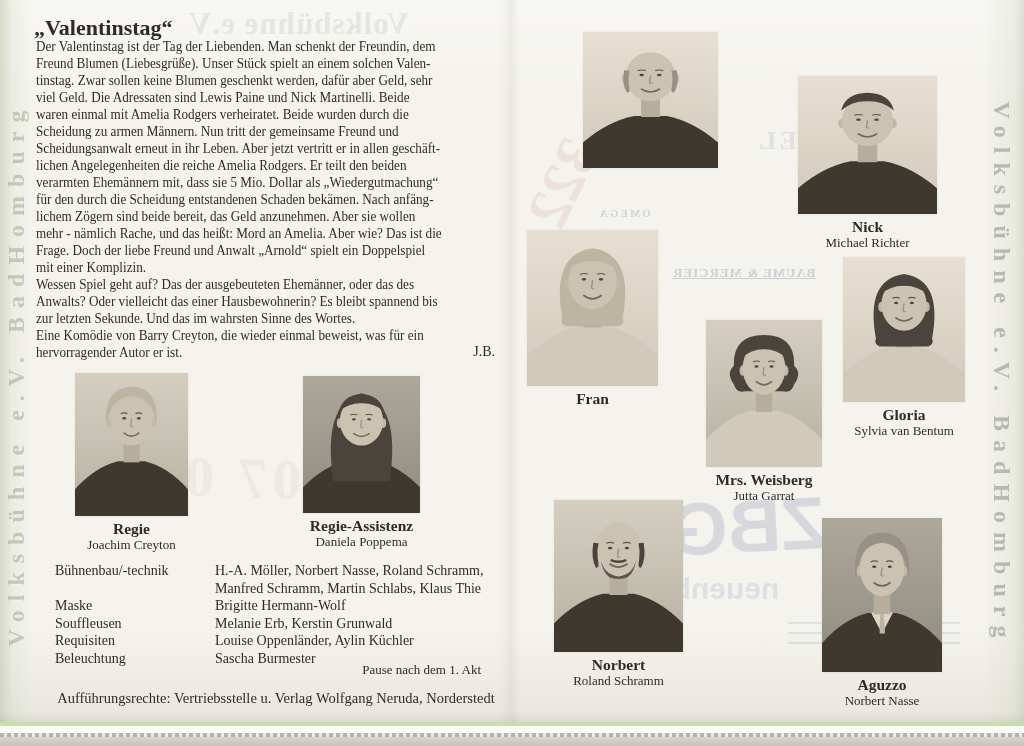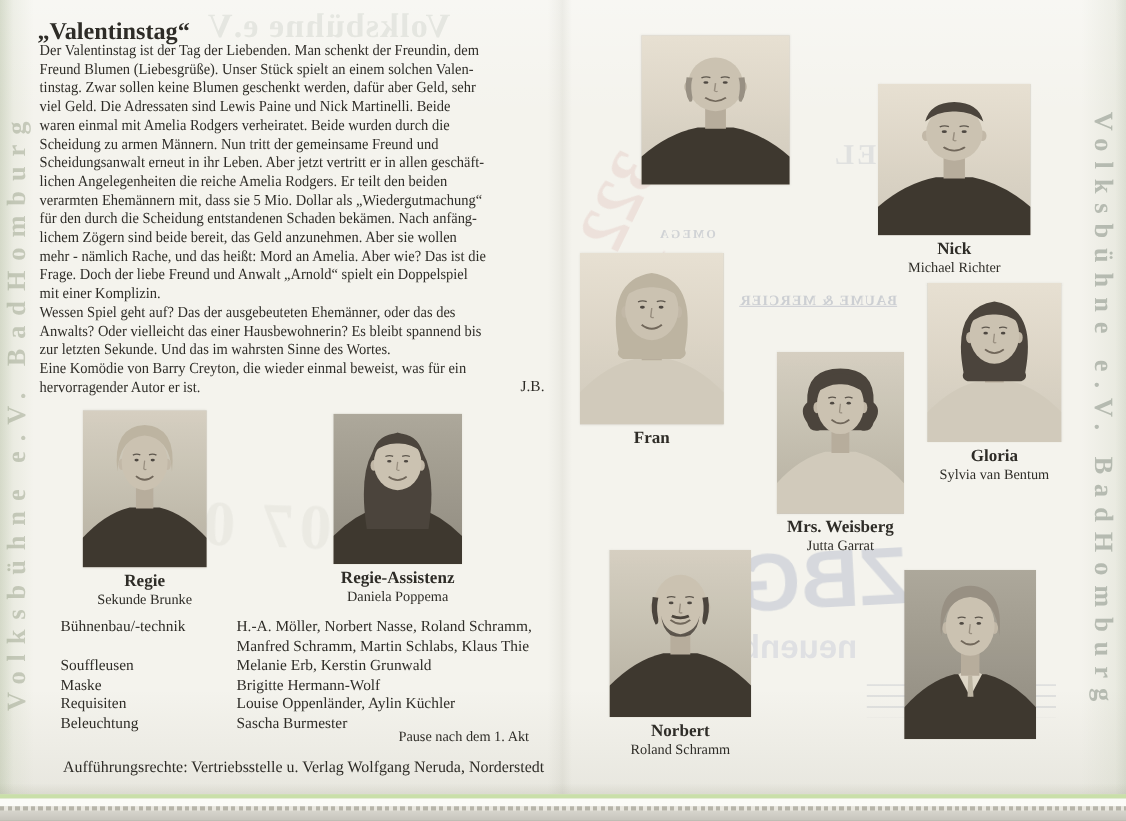--- a/index.html
+++ b/index.html
@@ -158,21 +158,21 @@
             <path d="M40.5 36.5 Q43.5 35 46.5 36.3" stroke="#5a544b" stroke-width="1" fill="none"></path>
             <path d="M53.5 36.3 Q56.5 35 59.5 36.5" stroke="#5a544b" stroke-width="1" fill="none"></path>
             <ellipse cx="43.5" cy="40.5" rx="1.7" ry="1.1" fill="#4a453f"></ellipse>
             <ellipse cx="56.5" cy="40.5" rx="1.7" ry="1.1" fill="#4a453f"></ellipse>
             <path d="M50 41 L49.3 47.5 Q50 48.6 51.4 48" stroke="#958c7f" stroke-width="1" fill="none"></path>
             <path d="M43 53.5 Q50 59.5 57 53.5" stroke="#6d6458" stroke-width="1.4" fill="none"></path>
           </svg>
         </div>
         <figcaption>
           <div class="role">Regie</div>
-          <div class="actor">Sekunde Brunke</div>
+          <div class="actor">Joachim Creyton</div>
         </figcaption>
       </figure>
       <figure class="fig cast-assistenz">
         <div class="photo">
           <svg viewBox="0 0 100 128" width="100%" height="100%" preserveAspectRatio="none">
             <defs>
               <linearGradient id="grad-assistenz" x1="0" y1="0" x2="0" y2="1">
                 <stop offset="0" stop-color="#a8a59c"></stop>
                 <stop offset="1" stop-color="#8b887f"></stop>
               </linearGradient>
@@ -200,26 +200,26 @@
       </figure>
     </div>
 
   <div class="credits" id="credits-wrap">
       <div class="credit-row">
         <div class="credit-label">Bühnenbau/-technik</div>
         <div class="credit-value">H.-A. Möller, Norbert Nasse, Roland Schramm,
 Manfred Schramm, Martin Schlabs, Klaus Thie</div>
       </div>
       <div class="credit-row">
+        <div class="credit-label">Maske</div>
+        <div class="credit-value">Brigitte Hermann-Wolf</div>
+      </div>
+      <div class="credit-row">
         <div class="credit-label">Souffleusen</div>
         <div class="credit-value">Melanie Erb, Kerstin Grunwald</div>
-      </div>
-      <div class="credit-row">
-        <div class="credit-label">Maske</div>
-        <div class="credit-value">Brigitte Hermann-Wolf</div>
       </div>
       <div class="credit-row">
         <div class="credit-label">Requisiten</div>
         <div class="credit-value">Louise Oppenländer, Aylin Küchler</div>
       </div>
       <div class="credit-row">
         <div class="credit-label">Beleuchtung</div>
         <div class="credit-value">Sascha Burmester</div>
       </div>
     </div>
@@ -423,20 +423,24 @@
             <ellipse cx="50" cy="42" rx="18.5" ry="23" fill="#c6bfb3"></ellipse>
             <path d="M28 50 Q24 13 50 12 Q76 13 72 50 Q70 22 50 20.5 Q30 22 28 50 Z" fill="#938d83"></path>
             <path d="M40.5 36.5 Q43.5 35 46.5 36.3" stroke="#5a544b" stroke-width="1" fill="none"></path>
             <path d="M53.5 36.3 Q56.5 35 59.5 36.5" stroke="#5a544b" stroke-width="1" fill="none"></path>
             <ellipse cx="43.5" cy="40.5" rx="1.7" ry="1.1" fill="#4a453f"></ellipse>
             <ellipse cx="56.5" cy="40.5" rx="1.7" ry="1.1" fill="#4a453f"></ellipse>
             <path d="M50 41 L49.3 47.5 Q50 48.6 51.4 48" stroke="#958c7f" stroke-width="1" fill="none"></path>
             <path d="M43 53.5 Q50 59.5 57 53.5" stroke="#6d6458" stroke-width="1.4" fill="none"></path>
           </svg>
         </div>
+        <figcaption>
+          <div class="role">Aguzzo</div>
+          <div class="actor">Norbert Nasse</div>
+        </figcaption>
       </figure>
     </div>
 
   <div class="strip-shadow"></div>
   <div class="strip-green"></div>
   <div class="strip-white"></div>
   <div class="strip-dots"></div>
   <div class="strip-gray"></div>
 </div>
 

